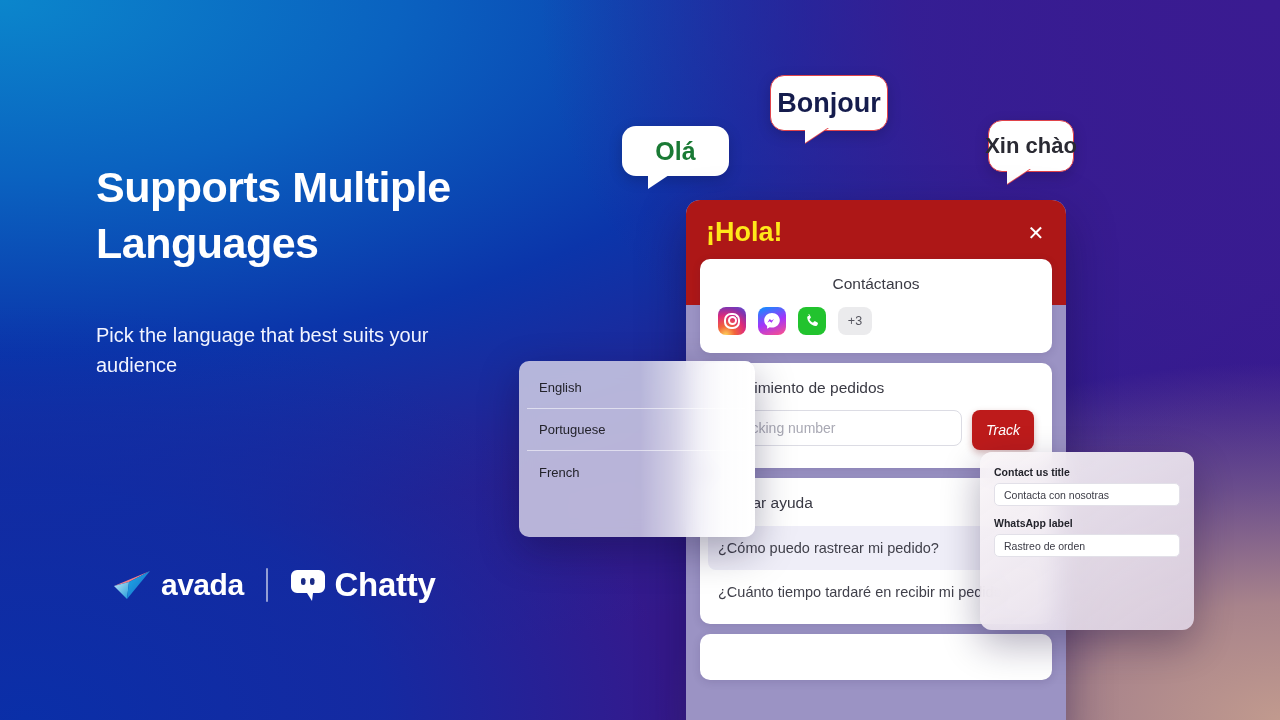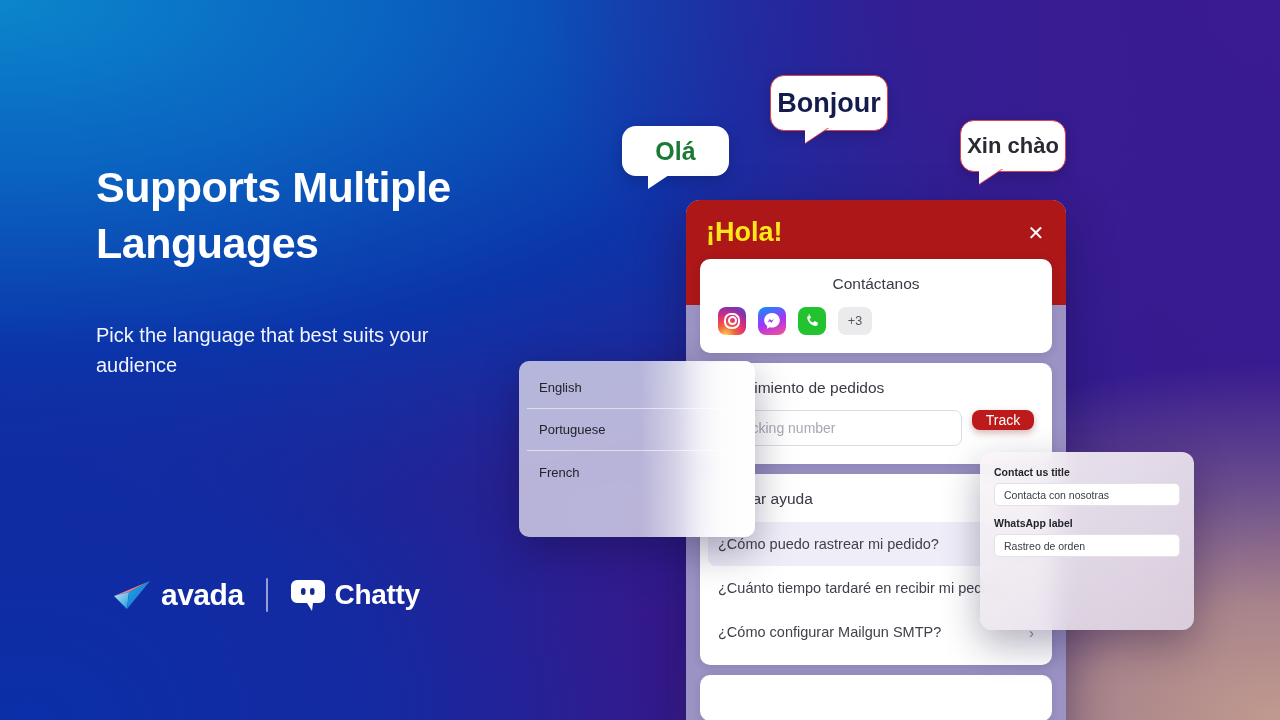--- a/index.html
+++ b/index.html
@@ -35,47 +35,47 @@
   #headline {
     font-size:43px; font-weight:700; line-height:1.3;
     letter-spacing:-0.5px;
   }
   #subcopy {
     margin-top:48px; font-size:20px; line-height:1.5; font-weight:400;
     color:#f2f4ff; max-width:350px;
   }
 
   
-  #logos { position:absolute; left:112px; top:578px; display:flex; align-items:center; gap:22px; }
+  #logos { position:absolute; left:112px; top:566px; display:flex; align-items:center; gap:22px; }
   .logo-group { display:flex; align-items:center; gap:9px; }
   .avada-mark { width:40px; height:30px; display:block; }
   .avada-word { font-size:30px; font-weight:600; color:#fff; letter-spacing:-0.5px; }
   .logo-div { width:2px; height:34px; background:rgba(255,255,255,.55); border-radius:2px; }
   .chatty-mark { width:36px; height:33px; display:block; }
-  .chatty-word { font-size:28px; font-weight:700; color:#fff; letter-spacing:-0.3px; }
+  .chatty-word { font-size:33px; font-weight:700; color:#fff; letter-spacing:-0.3px; }
 
   
   .bubble {
     position:absolute; background:#fff; border-radius:14px;
     display:flex; align-items:center; justify-content:center;
     box-shadow:0 4px 14px rgba(0,0,0,.18);
   }
   .bubble .txt { font-size:25px; font-weight:600; white-space:nowrap; }
   .bubble::after {
     content:""; position:absolute; bottom:-13px; width:0; height:0;
     border-left:0 solid transparent; border-right:24px solid transparent;
     border-top:16px solid #fff;
   }
   #bub-ola   { left:622px; top:126px; width:107px; height:50px; }
   #bub-ola::after { left:26px; }
   #bub-ola .txt { color:#1a7a35; }
   #bub-bonjour { left:770px; top:75px; width:118px; height:56px; border:1.5px solid #e0434a; }
   #bub-bonjour::after { left:34px; border-top-color:#fff; filter:drop-shadow(0 1px 0 #e0434a); }
   #bub-bonjour .txt { color:#151c4d; font-size:27px; }
-  #bub-xin { left:960px; top:120px; width:106px; height:52px; border:1.5px solid #e0434a; }
+  #bub-xin { left:988px; top:120px; width:86px; height:52px; border:1.5px solid #e0434a; }
   #bub-xin::after { left:18px; border-top-color:#fff; filter:drop-shadow(0 1px 0 #e0434a); }
   #bub-xin .txt { color:#2a2a33; font-size:22px; }
 
   
   #widget {
     position:absolute; left:686px; top:200px; width:380px; height:540px;
     background:#9b93c4; border-radius:14px 14px 0 0;
     box-shadow:0 18px 48px rgba(20,10,60,.42);
     overflow:hidden;
   }
@@ -115,23 +115,24 @@
 
   #card-tracking { padding:16px 18px 18px 18px; }
   #track-row { display:flex; gap:10px; margin-top:13px; }
   #track-input {
     flex:1; height:36px; border:1px solid #dcdce4; border-radius:8px;
     padding:0 12px; font-size:14px; color:#45454f; font-family:inherit;
     background:#fff; outline:none;
   }
   #track-input::placeholder { color:#a9a9b4; }
   #track-btn {
-    width:62px; height:20px; border:none; border-radius:8px; background:#bd1b1b;
+    width:62px; height:40px; border:none; border-radius:8px; background:#bd1b1b;
     color:#fff; font-size:14px; font-family:inherit; cursor:pointer;
     box-shadow:0 3px 7px rgba(120,15,15,.3);
+    font-style:italic;
   }
 
   #card-faq { padding:16px 0 10px 0; }
   #card-faq .card-title { padding:0 18px; }
   .faq-list { margin-top:14px; }
   .faq-item {
     padding:14px 18px; font-size:14.5px; color:#41414b;
     display:flex; align-items:center; justify-content:space-between;
     cursor:pointer;
   }
@@ -282,24 +283,20 @@
 
   <div class="w-card" id="card-faq">
     <div class="card-title">Buscar ayuda</div>
     <div class="faq-list">
       <div class="faq-item hl">
         <span>¿Cómo puedo rastrear mi pedido?</span>
       </div>
       <div class="faq-item">
         <span>¿Cuánto tiempo tardaré en recibir mi pedido?</span>
       </div>
-      <div class="faq-item">
-        <span>¿Cómo configurar Mailgun SMTP?</span>
-        <span class="faq-chev">›</span>
-      </div>
     </div>
   </div>
 
   <div class="w-card" id="card-bottom"></div>
 </div>
 
 <div id="lang-dd">
   <div class="lang-item">English</div>
   <div class="lang-item">Portuguese</div>
   <div class="lang-item">French</div>

